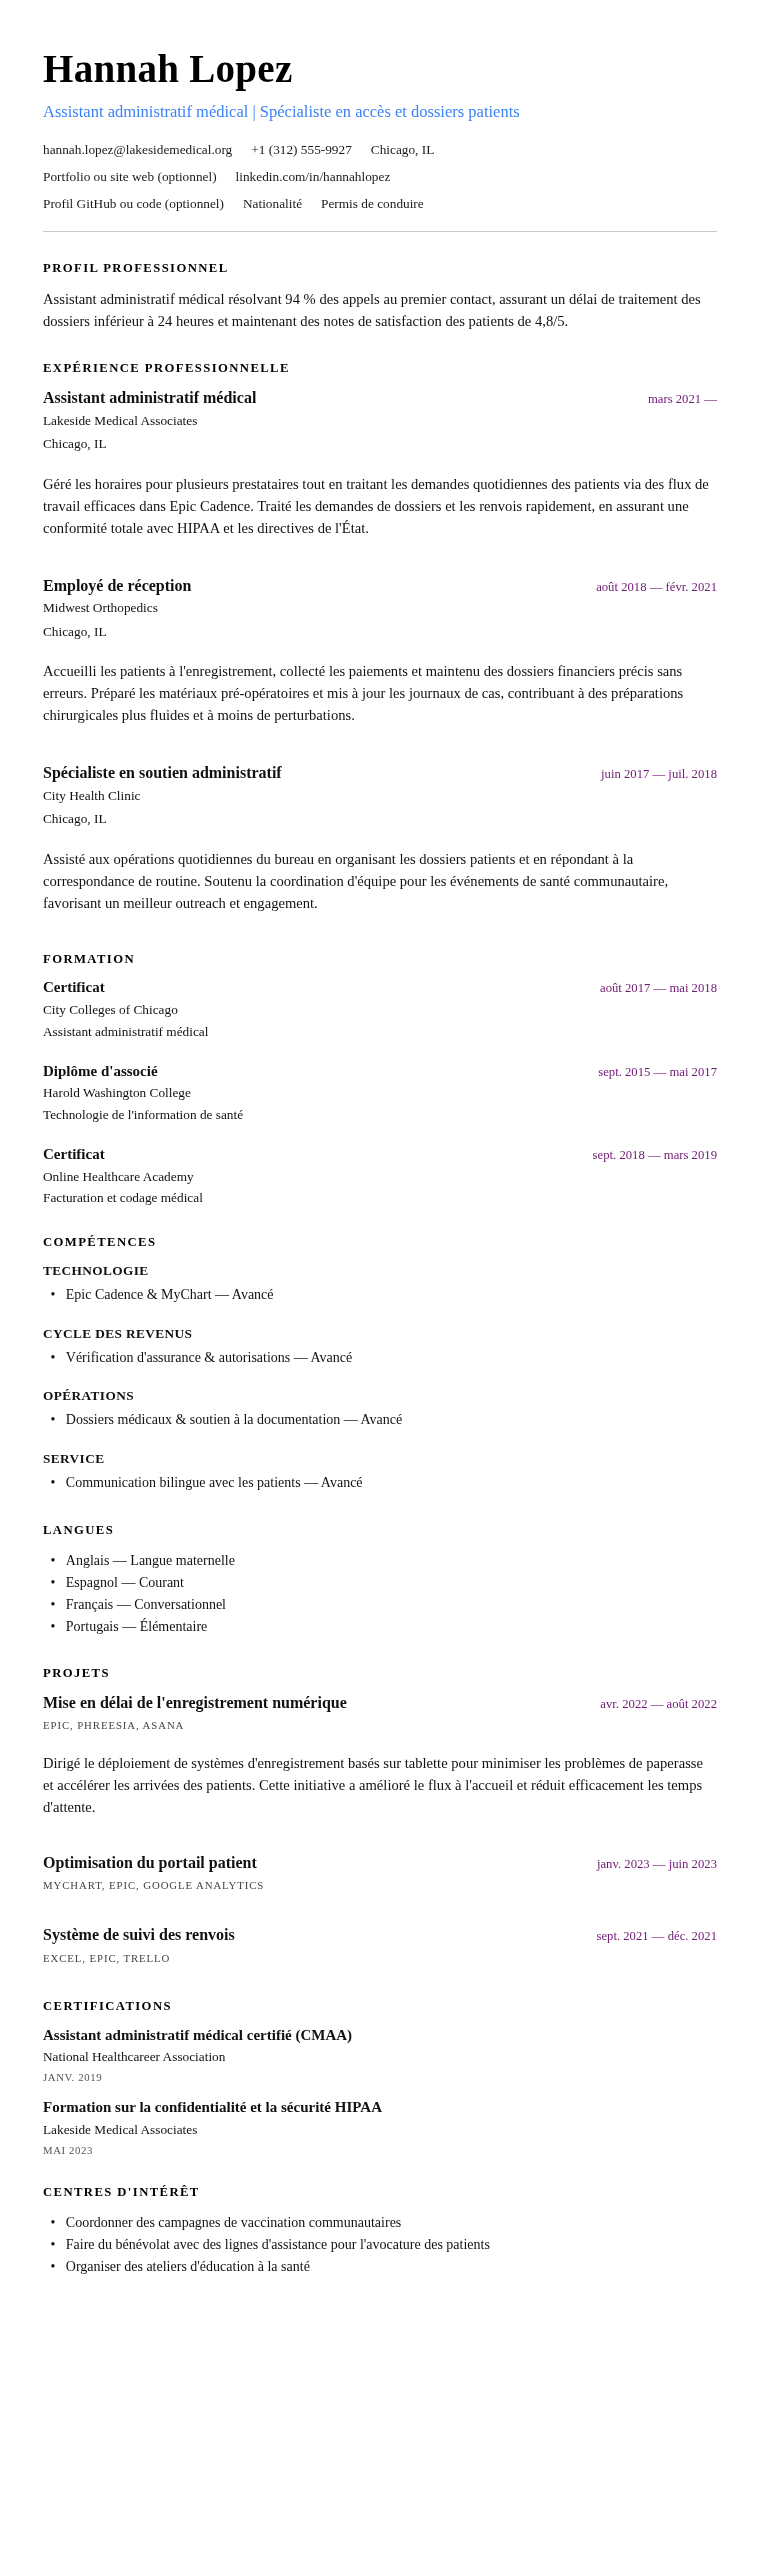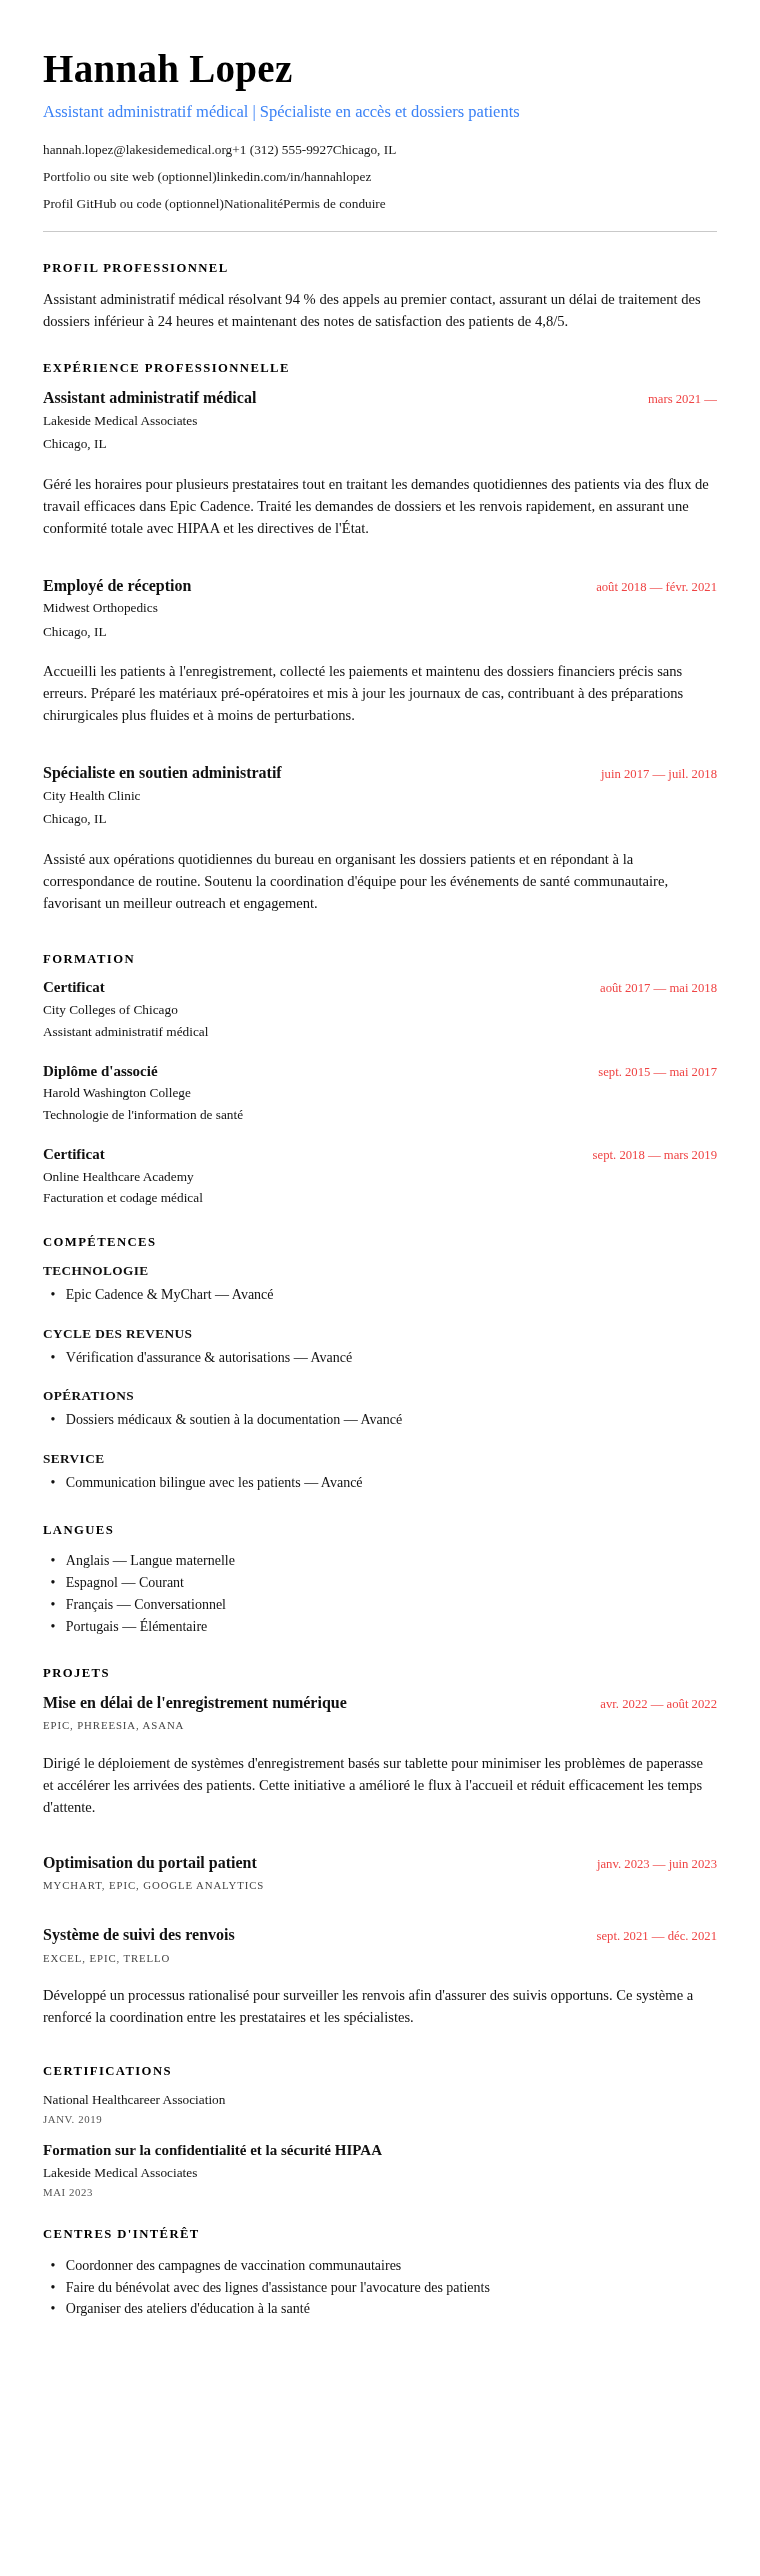--- a/index.html
+++ b/index.html
@@ -21,20 +21,21 @@
     letter-spacing: 0.3px;
     color: #000000;
   }
   .headline {
     font-size: 16.5px;
     margin: 0 0 20px 0;
     color: #3b82f6;
   }
   .contact-row {
     display: flex;
+    gap: 19px;
     font-size: 13.3px;
     margin-bottom: 10.8px;
     color: #1a1a1a;
   }
   .rule {
     border: none;
     border-top: 0.6px solid #c9c9c9;
     margin: 19px 0 0 0;
   }
   
@@ -61,21 +62,21 @@
     align-items: baseline;
   }
   .entry-title {
     font-size: 16px;
     font-weight: 700;
     margin: 0;
   }
   .entry-title.small { font-size: 15px; }
   .entry-dates {
     font-size: 12.7px;
-    color: #ef4444;
+    color: #701a75;
     white-space: nowrap;
     margin-left: 15px;
   }
   .entry-sub {
     font-size: 13.3px;
     margin-top: 5.7px;
   }
   .entry-loc {
     font-size: 13.3px;
     margin-top: 7.6px;
@@ -279,28 +280,28 @@
       </div>
       <div class="entry-stack">MYCHART, EPIC, GOOGLE ANALYTICS</div>
     </div>
 
     <div class="entry proj">
       <div class="entry-head">
         <h3 class="entry-title">Système de suivi des renvois</h3>
         <span class="entry-dates">sept. 2021 — déc. 2021</span>
       </div>
       <div class="entry-stack">EXCEL, EPIC, TRELLO</div>
-      <p class="entry-desc">Développé un processus rationalisé pour surveiller les renvois afin d'assurer des suivis opportuns. Ce système a renforcé la coordination entre les prestataires et les spécialistes.</p>
     </div>
   </section>
 
   <section>
     <h2 class="sec-heading">CERTIFICATIONS</h2>
 
     <div class="entry cert">
+      <h3 class="entry-title small">Assistant administratif médical certifié (CMAA)</h3>
       <div class="entry-sub">National Healthcareer Association</div>
       <div class="cert-date">JANV. 2019</div>
     </div>
 
     <div class="entry cert">
       <h3 class="entry-title small">Formation sur la confidentialité et la sécurité HIPAA</h3>
       <div class="entry-sub">Lakeside Medical Associates</div>
       <div class="cert-date">MAI 2023</div>
     </div>
   </section>

